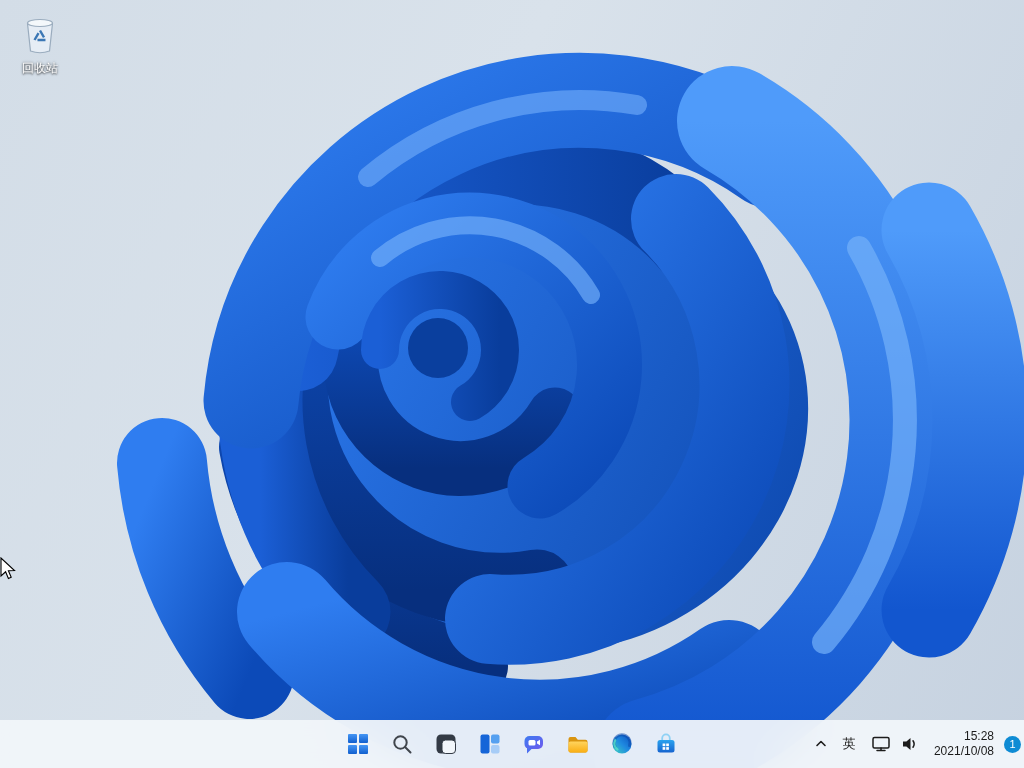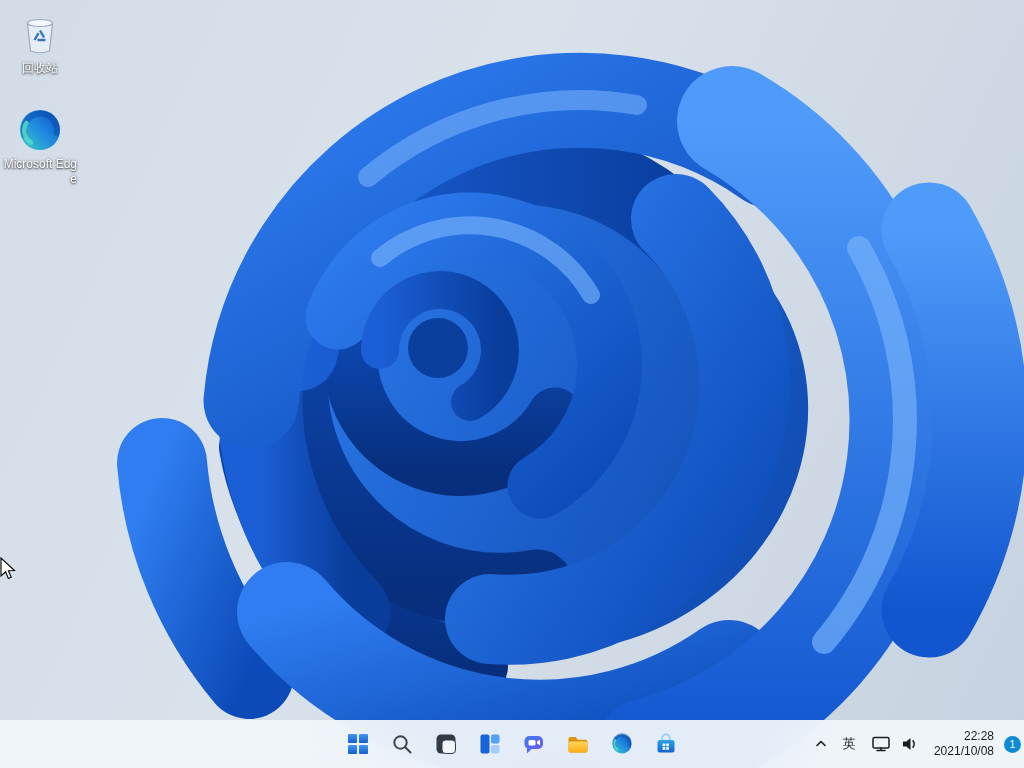--- a/index.html
+++ b/index.html
@@ -3,21 +3,21 @@
 <meta charset="utf-8">
 <style>
   *{margin:0;padding:0;box-sizing:border-box;}
   html,body{width:1024px;height:768px;overflow:hidden;font-family:"Liberation Sans","DejaVu Sans",sans-serif;user-select:none;cursor:default;}
   .desktop{position:relative;width:1024px;height:768px;background:linear-gradient(115deg,#d3dde7 0%,#d9e2eb 40%,#c6d2e0 100%);overflow:hidden;}
   .wallpaper-svg{position:absolute;left:0;top:0;width:1024px;height:768px;}
   
   .icon-col{position:absolute;left:2px;top:8px;width:76px;display:flex;flex-direction:column;z-index:3;}
   .dicon{height:96px;display:flex;flex-direction:column;align-items:center;padding-top:2px;border-radius:4px;}
   .dicon .art{width:48px;height:48px;display:flex;align-items:center;justify-content:center;}
-  .dicon .lbl{margin-top:3px;font-size:12px;line-height:1.25;color:#ffffff;text-align:right;max-width:74px;word-break:break-all;text-shadow:0 1px 2px rgba(0,0,0,.7),0 0 3px rgba(0,0,0,.45);}
+  .dicon .lbl{margin-top:3px;font-size:12px;line-height:1.25;color:#ffffff;text-align:left;max-width:74px;word-break:break-all;text-shadow:0 1px 2px rgba(0,0,0,.7),0 0 3px rgba(0,0,0,.45);}
   
   .taskbar{position:absolute;left:0;right:0;bottom:0;height:48px;background:rgba(241,245,250,0.94);backdrop-filter:blur(18px);z-index:5;}
   .tb-center{position:absolute;left:50%;top:4px;transform:translateX(-50%);display:flex;gap:4px;}
   .tb-btn{width:40px;height:40px;border-radius:5px;display:flex;align-items:center;justify-content:center;}
   .tray{position:absolute;right:3px;top:0;height:48px;display:flex;align-items:center;z-index:6;}
   .tray-btn{height:40px;border-radius:5px;display:flex;align-items:center;justify-content:center;color:#1b1b1b;}
   .chev-btn{width:26px;}
   .ime-btn{width:30px;font-size:13px;}
   .nv-btn{padding:0 7px;gap:9px;}
   .clock-btn{flex-direction:column;align-items:flex-end;justify-content:center;padding:0 7px;font-size:12px;line-height:15px;}
@@ -82,37 +82,20 @@
       <div class="art">
           <svg width="48" height="48" viewBox="0 0 48 48">
         <path d="M11.5,13.5 L14.5,41 Q24,44.5 33.5,41 L36.5,13.5" fill="#e9f0f7" fill-opacity="0.85" stroke="#9aacbe" stroke-width="1.2"></path>
         <ellipse cx="24" cy="13" rx="12.5" ry="3.5" fill="#f4f8fb" stroke="#9aacbe" stroke-width="1.2"></ellipse>
         <path d="M24,20.5 L29.5,30 L18.5,30 Z" fill="none" stroke="#3b77b5" stroke-width="2.4" stroke-linejoin="round" stroke-dasharray="8 3"></path>
       </svg>
         </div>
       <span class="lbl">回收站</span>
     </div>
 
-    <div class="dicon">
-      <div class="art">
-          <svg width="48" height="48" viewBox="0 0 48 48">
-        <defs>
-              <linearGradient id="eg48" x1="0" y1="1" x2="1" y2="0">
-                <stop offset="0" stop-color="#3fd0c0"></stop>
-                <stop offset="0.5" stop-color="#1f8ae0"></stop>
-                <stop offset="1" stop-color="#0b4fc0"></stop>
-              </linearGradient>
-            </defs>
-        <circle cx="24" cy="24" r="20" fill="url(#eg48)"></circle>
-        <path d="M8.5,29 A16.5,16.5 0 1 1 40.5,27" fill="none" stroke="#0a46a8" stroke-width="6" stroke-linecap="round" opacity="0.5"></path>
-        <path d="M15,36.5 A14,14 0 0 1 10.5,17" fill="none" stroke="#54dcc8" stroke-width="4.5" stroke-linecap="round" opacity="0.85"></path>
-      </svg>
-        </div>
-      <span class="lbl">Microsoft Edge</span>
-    </div>
 
 
 
 
 
 
   </div>
 
   <svg class="cursor" width="18" height="26" viewBox="0 0 18 26">
     <path d="M1,1 L1,19 L5.6,14.8 L8.4,21.5 L11.2,20.3 L8.4,13.8 L14.5,13.6 Z" fill="#ffffff" stroke="#000000" stroke-width="1.1"></path>
@@ -242,21 +225,21 @@
           <rect x="2" y="2.5" width="16" height="10.5" rx="1.5" fill="none" stroke="#1c1c1c" stroke-width="1.5"></rect>
           <path d="M10,13 v2.5 M6,15.5 h8" stroke="#1c1c1c" stroke-width="1.5" stroke-linecap="round"></path>
         </svg>
         <svg width="20" height="18" viewBox="0 0 20 18">
           <path d="M3,6.5 h3.4 L10.5,3 v12 L6.4,11.5 H3 z" fill="#1c1c1c"></path>
           <path d="M13,5.8 a5.5,5.5 0 0 1 0,6.4" fill="none" stroke="#1c1c1c" stroke-width="1.5" stroke-linecap="round"></path>
         </svg>
       </div>
 
       <div class="tray-btn clock-btn">
-        <span>22:28</span>
+        <span>15:28</span>
         <span>2021/10/08</span>
       </div>
 
       <div class="badge">1</div>
 
     </div>
 
   </div>
 
 </div>

